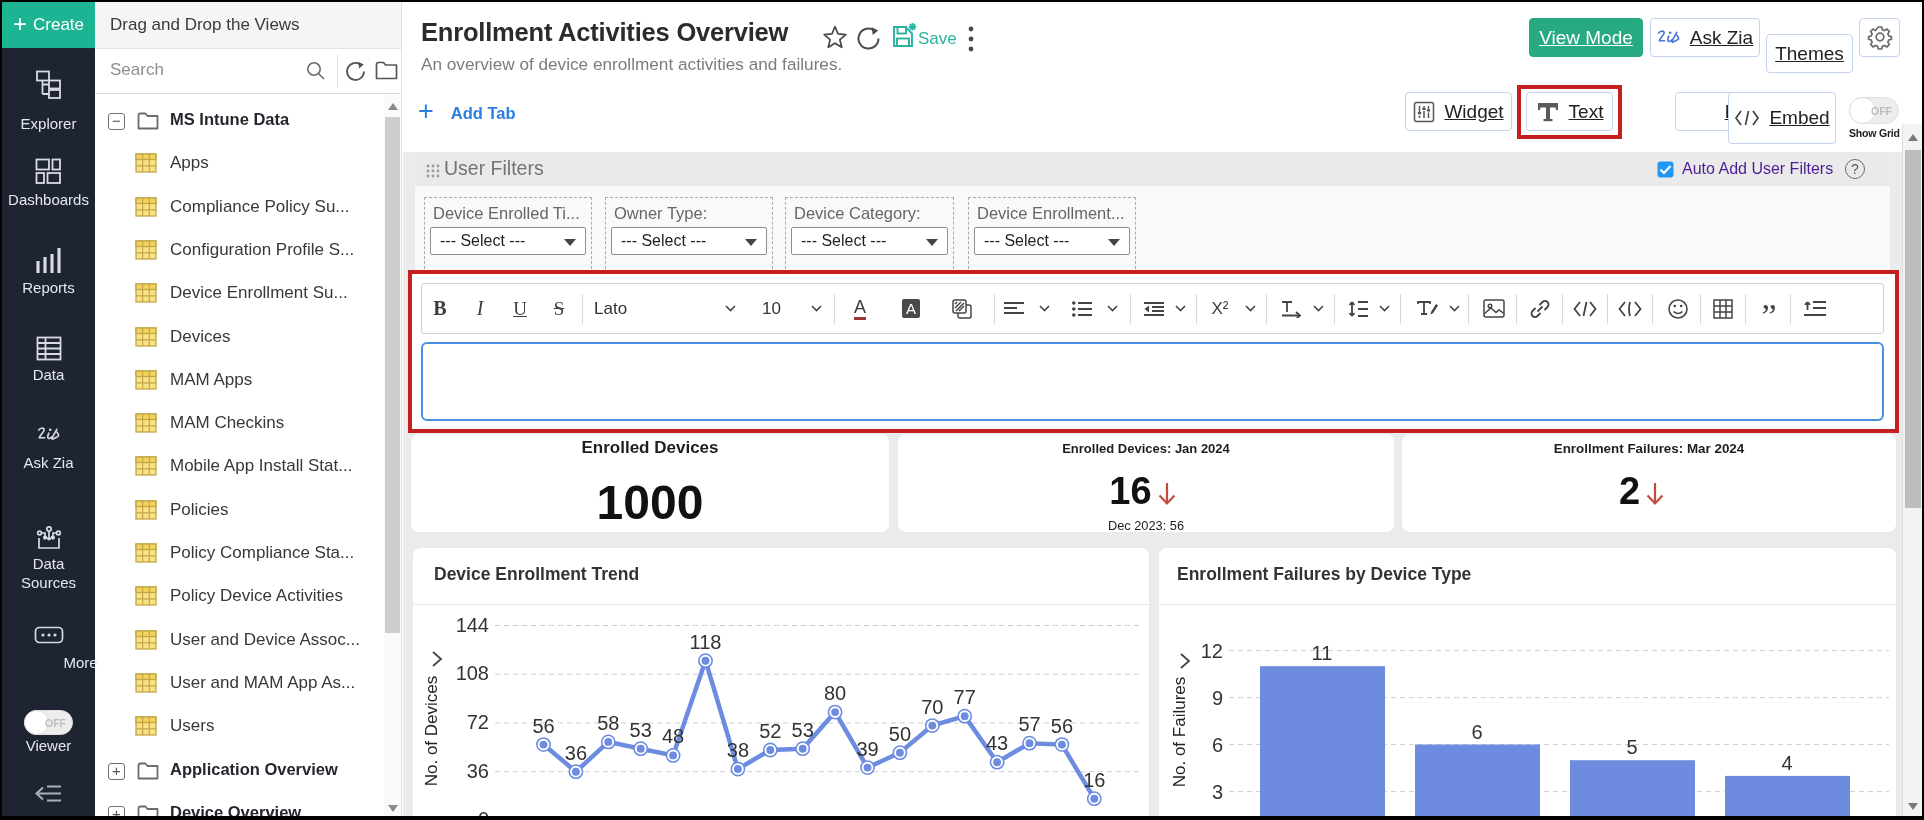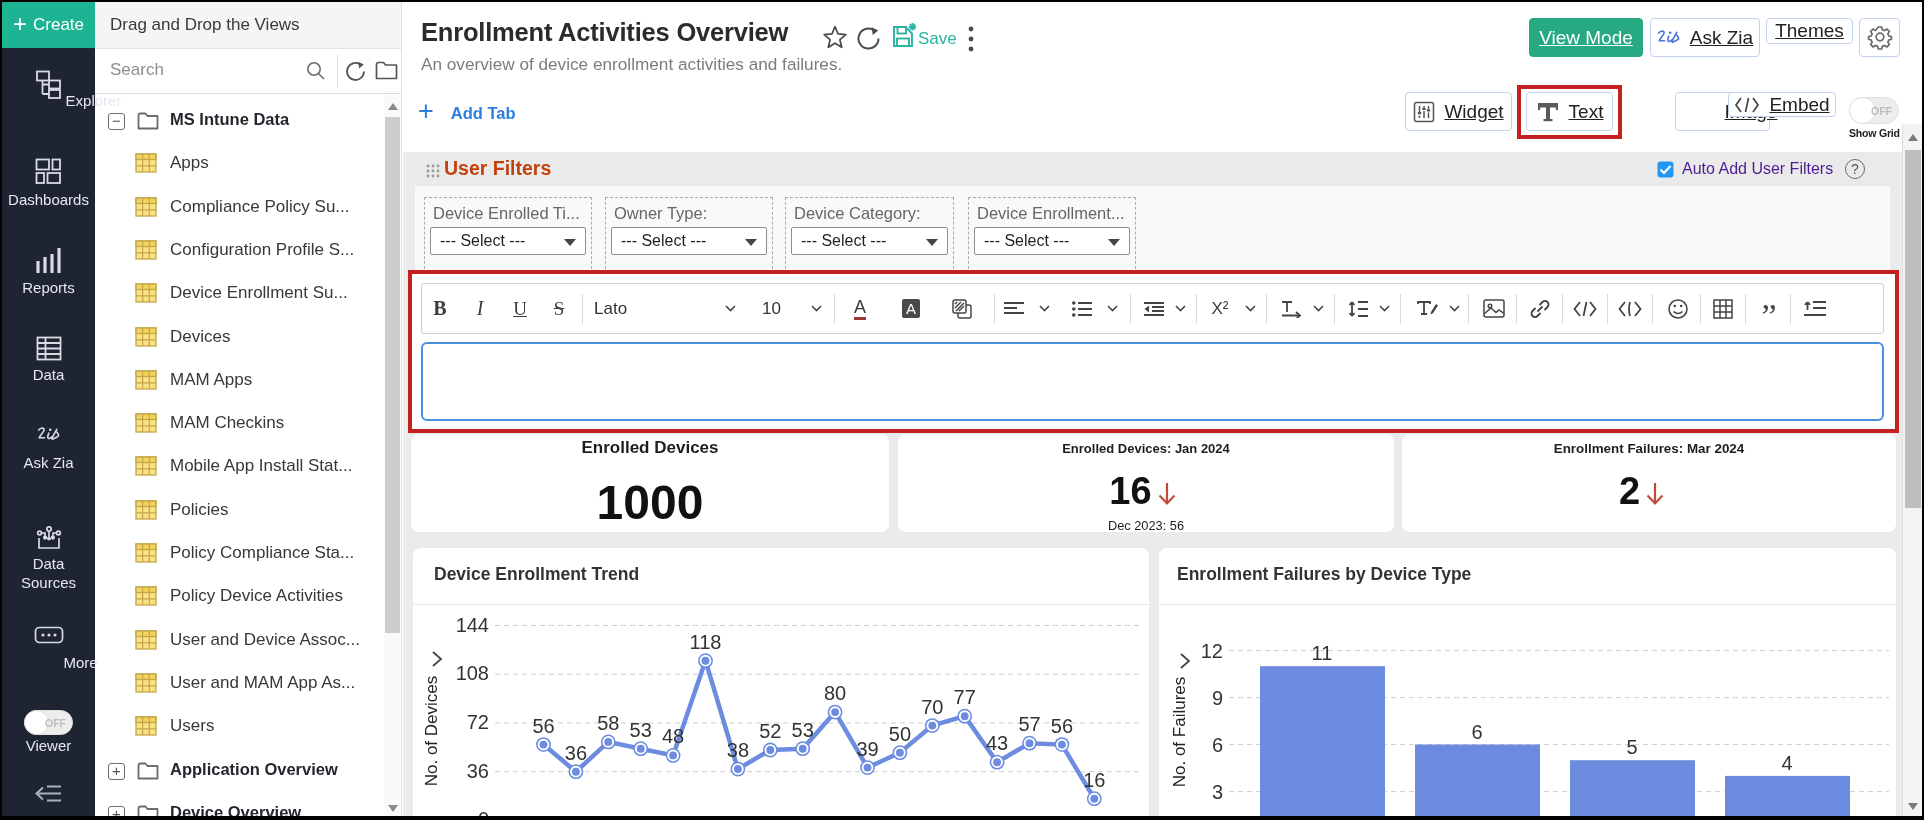--- a/index.html
+++ b/index.html
@@ -31,21 +31,21 @@
 #canvas { position:absolute; left:0px; top:150px; width:1499px; height:666px; background:#ebebeb; }
 h1#title { position:absolute; left:18px; top:16px; font-size:25.5px; color:#2b2b2b; letter-spacing:-0.2px; }
 #subtitle { position:absolute; left:18px; top:52px; font-size:17.2px; color:#7c7c7c; }
 .btn { position:absolute; display:flex; align-items:center; justify-content:center; gap:9px; border:1px solid #c3d2f0; border-radius:4px; background:#fff; font-size:19px; color:#222;text-decoration:underline; }
 #viewmode { background:#27a981; border-color:#27a981; color:#fff; }
 #addtab { position:absolute; left:15px; top:99px; color:#2b7de1; font-size:19px; display:flex; align-items:center; gap:17px;}
 #addtab .p { font-size:27px; font-weight:300; line-height:1; margin-top:-3px;}
 
 #uf { position:absolute; left:12px; top:150px; width:1475px; height:122px; background:#f9f9f9; border-radius:8px 8px 0 0; }
 #ufhead { position:absolute; left:0; top:0; width:100%; height:34px; background:#eaeaea; border-radius:8px 8px 0 0; }
-#ufhead .t { position:absolute; left:29px; top:5px; font-size:19.5px; font-weight:bold; color:#c2410c; }
+#ufhead .t { position:absolute; left:29px; top:5px; font-size:19.5px; font-weight:normal; color:#737373; }
 .fbox { position:absolute; top:45px; height:77px; border:1px dashed #ababab; }
 .fbox .flabel { position:absolute; left:8px; top:6px; font-size:16.5px; color:#666; white-space:nowrap; overflow:hidden; }
 .fbox .fsel { position:absolute; left:5px; right:5px; top:29px; height:28px; border:1px solid #8f8f8f; border-radius:2px; background:#fff; font-size:16px; color:#1f1f1f; line-height:26px; padding-left:9px; }
 .fbox .fsel .tri { position:absolute; right:9px; top:11px; width:0; height:0; border-left:6px solid transparent; border-right:6px solid transparent; border-top:7px solid #444; }
 
 #redbox { position:absolute; left:5px; top:268px; width:1491px; height:163px; border:4px solid #c4201f; z-index:20; background:#fff; }
 #toolbar { position:absolute; left:9px; top:9px; width:1463px; height:51px; border:1px solid #cfcfcf; border-radius:3px; background:#fff; overflow:hidden; }
 #textarea { position:absolute; left:9px; top:68px; width:1463px; height:79px; border:2px solid #4a90e2; border-radius:6px; background:#fff; }
 .ti { position:absolute; top:0; height:49px; display:flex; align-items:center; justify-content:center; color:#3d3d3d; }
 .tdiv { position:absolute; top:10px; height:30px; width:1px; background:#d8d8d8; }
@@ -61,21 +61,21 @@
       <span>Create</span>
     </div>
 <div class="sideitem" style="top:68px;"><svg width="27" height="29" viewBox="0 0 27 29" style="">
         <g fill="none" stroke="#d7dbe2" stroke-width="1.8">
           <rect x="2" y="1.5" width="12" height="9"></rect>
           <path d="M7.5 10.5 V24 M7.5 14.5 H14 M7.5 24 H14"></path>
           <rect x="14" y="10.5" width="11" height="8"></rect>
           <rect x="14" y="20" width="11" height="8"></rect>
         </g>
       </svg></div>
-<div class="sideitem" style="top:89px;margin-left:45px;">
+<div class="sideitem" style="top:112px;">
       <div class="lbl">Explorer</div>
     </div>
 <div class="sideitem" style="top:156px;"><svg width="27" height="27" viewBox="0 0 27 27" style="">
         <g fill="none" stroke="#d7dbe2" stroke-width="1.8">
           <rect x="1.5" y="1.5" width="12.5" height="10"></rect>
           <rect x="17.5" y="1.5" width="7.5" height="10"></rect>
           <rect x="1.5" y="15" width="7.5" height="10"></rect>
           <rect x="12.5" y="15" width="12.5" height="10"></rect>
         </g>
       </svg></div>
@@ -350,21 +350,21 @@
       <svg width="24" height="17" viewBox="0 0 24 17" style="">
         <g fill="none" stroke="#4a74d8" stroke-width="1.6" stroke-linecap="round" stroke-linejoin="round">
           <path d="M1.8 4.2 C2.2 2 6.8 1.2 7.2 3.6 C7.5 5.4 3.4 8.6 2.2 11.8 L7.6 11.8"></path>
           <path d="M11.8 7.2 C10.8 9.4 10.2 11.2 11.2 12.2 C12.1 13.0 13.6 12.2 14.4 11"></path>
           <path d="M19.8 3.3 L15.0 12.0 C14.6 12.8 15.3 13.4 16.1 13.0 L20.5 10.7 C21.5 10.1 21.7 9.0 21.2 8.1 L19.9 6.1"></path>
         </g>
         <circle cx="13.2" cy="3.8" r="1.3" fill="#4a74d8"></circle>
       </svg>
       <span>Ask Zia</span>
     </div>
-<div class="btn" style="left:1363px;top:16px;width:87px;height:26px;">Themes</div>
+<div class="btn" style="left:1363px;top:32px;width:87px;height:39px;">Themes</div>
 <div class="btn" style="left:1456px;top:16px;width:41px;height:39px;">
       <svg width="26" height="26" viewBox="0 0 24 26">
         <path d="M12 8.2 A3.8 3.8 0 1 0 12 15.8 A3.8 3.8 0 1 0 12 8.2 M10.3 2 L13.7 2 L14.3 4.6 L16.5 5.5 L18.9 4.1 L21.3 6.5 L19.9 8.9 L20.8 11.1 L23.4 11.7 L23.4 14.3 L20.8 14.9 L19.9 17.1 L21.3 19.5 L18.9 21.9 L16.5 20.5 L14.3 21.4 L13.7 24 L10.3 24 L9.7 21.4 L7.5 20.5 L5.1 21.9 L2.7 19.5 L4.1 17.1 L3.2 14.9 L0.6 14.3 L0.6 11.7 L3.2 11.1 L4.1 8.9 L2.7 6.5 L5.1 4.1 L7.5 5.5 L9.7 2.6 Z" fill="none" stroke="#6a6a6a" stroke-width="1.7"></path>
       </svg>
     </div>
 <div id="addtab">
       <span class="p">+</span>
       <span style="font-weight:bold;font-size:16.5px;">Add Tab</span>
     </div>
 <div class="btn" style="left:1002px;top:90px;width:107px;height:39px;">
@@ -393,21 +393,21 @@
 <div class="btn" style="left:1272px;top:90px;width:95px;height:39px;padding-left:48px;">
       <svg width="24" height="22" viewBox="0 0 24 22">
         <g fill="none" stroke="#555" stroke-width="1.5">
           <rect x="1.5" y="1.5" width="21" height="19" rx="2"></rect>
           <circle cx="8" cy="8" r="2"></circle>
           <path d="M1.5 17 L9 10.5 L14.5 15.5 L18 12.5 L22.5 16.5"></path>
         </g>
       </svg>
       <span>Image</span>
     </div>
-<div class="btn" style="left:1325px;top:90px;width:108px;height:25px;">
+<div class="btn" style="left:1325px;top:90px;width:108px;height:52px;">
       <svg width="26" height="18" viewBox="0 0 26 18">
         <g fill="none" stroke="#444" stroke-width="1.7">
           <path d="M7 2 L2 9 L7 16"></path>
           <path d="M19 2 L24 9 L19 16"></path>
           <path d="M14.5 2 L11.5 16"></path>
         </g>
       </svg>
       <span>Embed</span>
     </div>
 <div style="position:absolute;left:1446px;top:95px;"><svg width="50" height="27" viewBox="0 0 50 27" style="">

